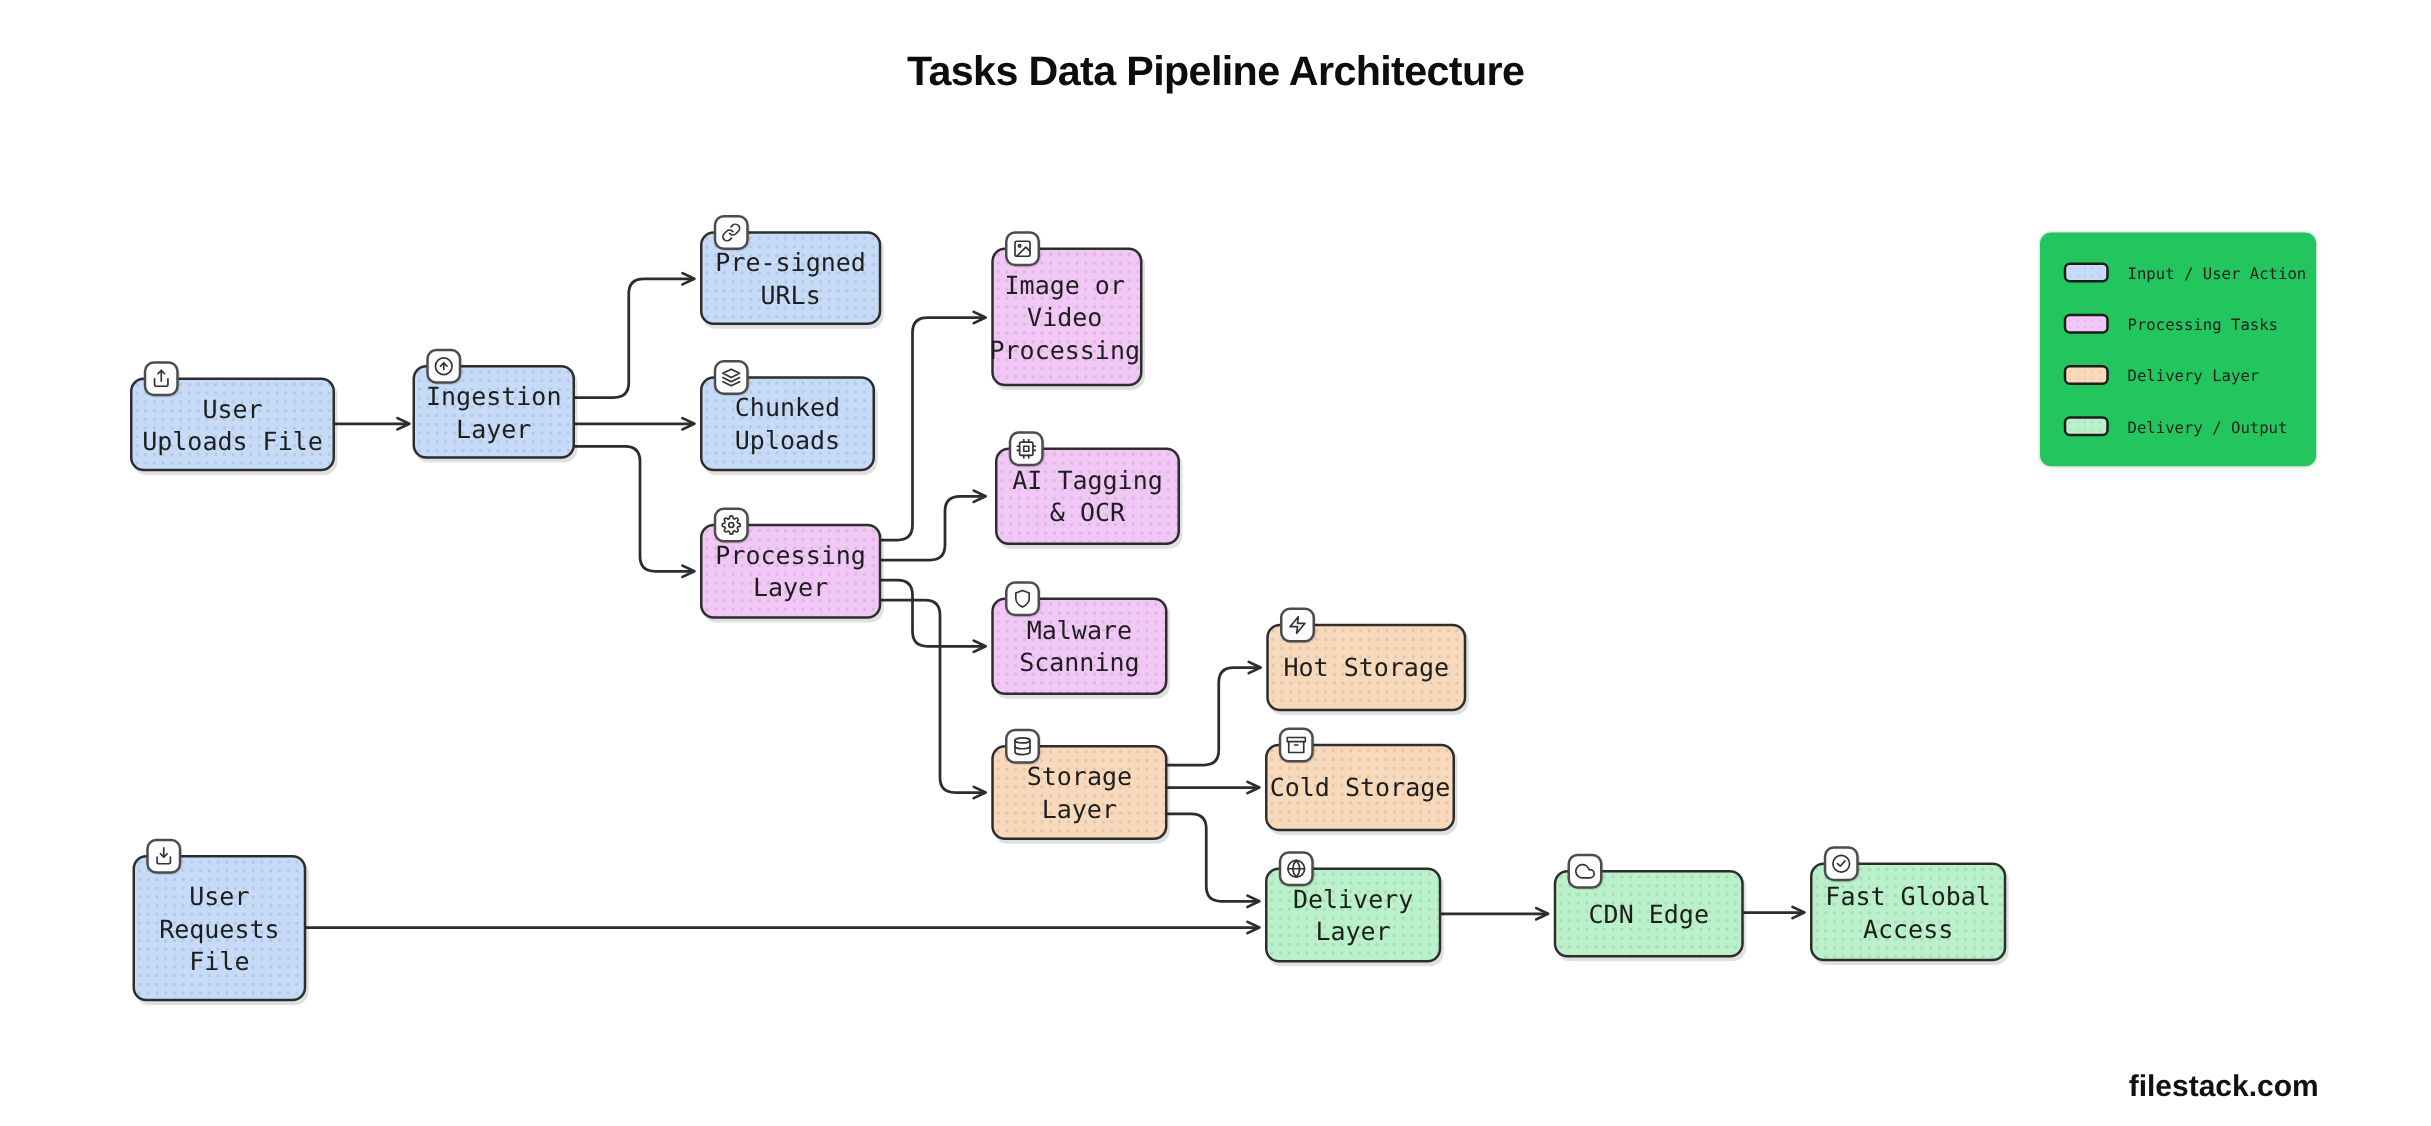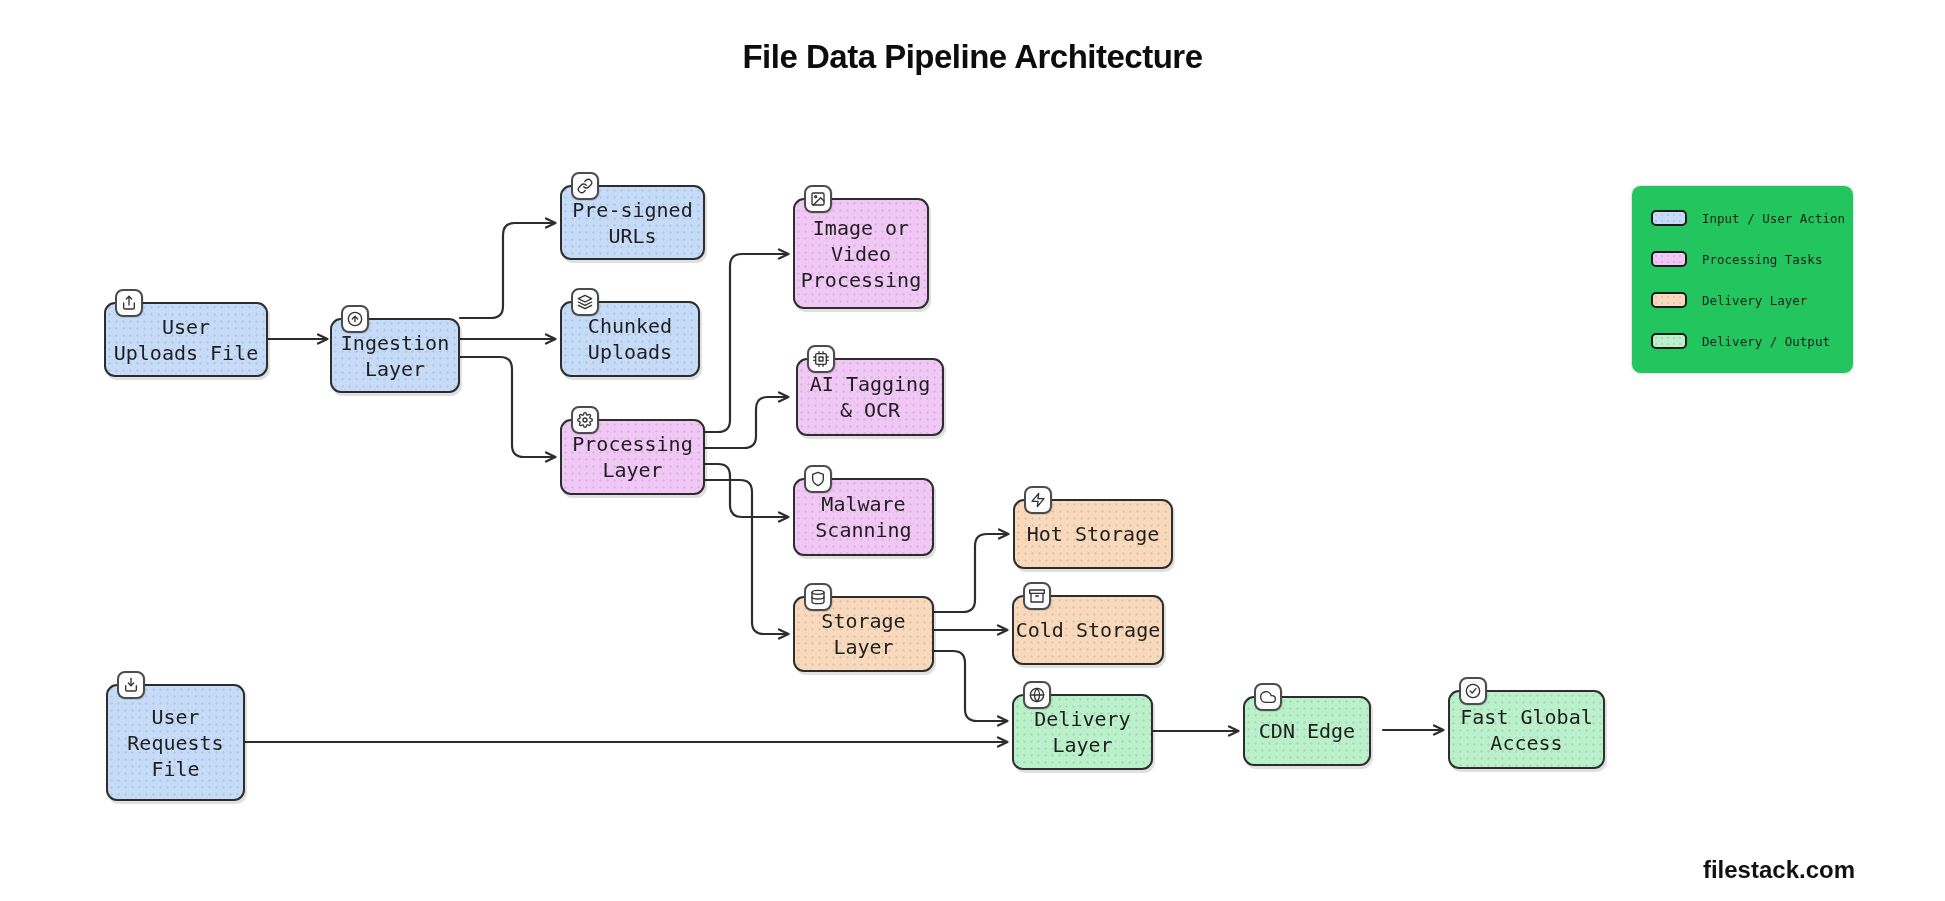--- a/index.html
+++ b/index.html
@@ -45,21 +45,21 @@
     width:36px;height:16px;box-sizing:border-box;border:2px solid #1c1c1c;border-radius:5px;
     background-image:radial-gradient(rgba(40,40,40,0.10) 0.9px, transparent 1px);
     background-size:6px 6px;flex:0 0 auto;
   }
   .legend-label{font-size:12.5px;color:#1f1f1f;white-space:nowrap;}
 </style>
 </head>
 <body>
 
 <div id="canvas">
-  <div class="title">File Data Pipeline Architecture</div>
+  <div class="title">Tasks Data Pipeline Architecture</div>
 
   <svg id="edge-layer" width="1945" height="901" viewBox="0 0 1945 901">
     <defs>
       <marker id="arrowhead" markerUnits="userSpaceOnUse" markerWidth="14" markerHeight="14" viewBox="0 0 14 14" refX="10" refY="7" orient="auto">
         <path d="M2 2.5 L11.5 7 L2 11.5" fill="none" stroke="#2d2d2d" stroke-width="2.2" stroke-linecap="round" stroke-linejoin="round"></path>
       </marker>
     </defs>
     <g id="edges" fill="none" stroke="#2d2d2d" stroke-width="2.2" stroke-linecap="round">
         <path d="M268 339 H326" marker-end="url(#arrowhead)" stroke="#2d2d2d"></path>
         <path d="M460 318 H491 Q503 318 503 306 V235 Q503 223 515 223 H554" marker-end="url(#arrowhead)" stroke="#2d2d2d"></path>
@@ -82,21 +82,21 @@
       <div class="node" style="left: 104px; top: 302px; width: 164px; height: 75px; background-color: rgb(198, 219, 248);">
         <span class="badge">
           <svg viewBox="0 0 24 24">
             <path d="M4 12v7a2 2 0 0 0 2 2h12a2 2 0 0 0 2-2v-7"></path>
             <polyline points="16 6 12 2 8 6"></polyline>
             <line x1="12" y1="2" x2="12" y2="15"></line>
           </svg>
         </span>
         <span class="label">User<br>Uploads File</span>
       </div>
-      <div class="node" style="left: 330px; top: 318px; width: 130px; height: 75px; background-color: rgb(198, 219, 248);">
+      <div class="node" style="left: 330px; top: 292px; width: 130px; height: 75px; background-color: rgb(198, 219, 248);">
         <span class="badge">
           <svg viewBox="0 0 24 24">
             <circle cx="12" cy="12" r="10"></circle>
             <polyline points="16 12 12 8 8 12"></polyline>
             <line x1="12" y1="16" x2="12" y2="8"></line>
           </svg>
         </span>
         <span class="label">Ingestion<br>Layer</span>
       </div>
       <div class="node" style="left: 560px; top: 185px; width: 145px; height: 75px; background-color: rgb(198, 219, 248);">
@@ -120,21 +120,21 @@
       </div>
       <div class="node" style="left: 560px; top: 419px; width: 145px; height: 76px; background-color: rgb(241, 199, 246);">
         <span class="badge">
           <svg viewBox="0 0 24 24">
             <circle cx="12" cy="12" r="3"></circle>
             <path d="M19.4 15a1.65 1.65 0 0 0 .33 1.82l.06.06a2 2 0 0 1 0 2.83 2 2 0 0 1-2.83 0l-.06-.06a1.65 1.65 0 0 0-1.82-.33 1.65 1.65 0 0 0-1 1.51V21a2 2 0 0 1-2 2 2 2 0 0 1-2-2v-.09A1.65 1.65 0 0 0 9 19.4a1.65 1.65 0 0 0-1.82.33l-.06.06a2 2 0 0 1-2.83 0 2 2 0 0 1 0-2.83l.06-.06a1.65 1.65 0 0 0 .33-1.82 1.65 1.65 0 0 0-1.51-1H3a2 2 0 0 1-2-2 2 2 0 0 1 2-2h.09A1.65 1.65 0 0 0 4.6 9a1.65 1.65 0 0 0-.33-1.82l-.06-.06a2 2 0 0 1 0-2.83 2 2 0 0 1 2.83 0l.06.06a1.65 1.65 0 0 0 1.82.33H9a1.65 1.65 0 0 0 1-1.51V3a2 2 0 0 1 2-2 2 2 0 0 1 2 2v.09a1.65 1.65 0 0 0 1 1.51 1.65 1.65 0 0 0 1.82-.33l.06-.06a2 2 0 0 1 2.83 0 2 2 0 0 1 0 2.83l-.06.06a1.65 1.65 0 0 0-.33 1.82V9a1.65 1.65 0 0 0 1.51 1H21a2 2 0 0 1 2 2 2 2 0 0 1-2 2h-.09a1.65 1.65 0 0 0-1.51 1z"></path>
           </svg>
         </span>
         <span class="label">Processing<br>Layer</span>
       </div>
-      <div class="node" style="left: 793px; top: 198px; width: 136px; height: 111px; background-color: rgb(241, 199, 246);">
+      <div class="node" style="left: 793px; top: 198px; width: 121px; height: 111px; background-color: rgb(241, 199, 246); justify-content: flex-end;">
         <span class="badge">
           <svg viewBox="0 0 24 24">
             <rect x="3" y="3" width="18" height="18" rx="2"></rect>
             <circle cx="8.5" cy="8.5" r="1.5"></circle>
             <polyline points="21 15 16 10 5 21"></polyline>
           </svg>
         </span>
         <span class="label">Image or<br>Video<br>Processing</span>
       </div>
       <div class="node" style="left: 796px; top: 358px; width: 148px; height: 78px; background-color: rgb(241, 199, 246);">
@@ -193,21 +193,21 @@
       <div class="node" style="left: 1012px; top: 694px; width: 141px; height: 76px; background-color: rgb(186, 241, 202);">
         <span class="badge">
           <svg viewBox="0 0 24 24">
             <circle cx="12" cy="12" r="10"></circle>
             <line x1="2" y1="12" x2="22" y2="12"></line>
             <path d="M12 2a15.3 15.3 0 0 1 4 10 15.3 15.3 0 0 1-4 10 15.3 15.3 0 0 1-4-10 15.3 15.3 0 0 1 4-10z"></path>
           </svg>
         </span>
         <span class="label">Delivery<br>Layer</span>
       </div>
-      <div class="node" style="left: 1243px; top: 696px; width: 128px; height: 70px; background-color: rgb(186, 241, 202);">
+      <div class="node" style="left: 1243px; top: 696px; width: 152px; height: 70px; background-color: rgb(186, 241, 202);">
         <span class="badge">
           <svg viewBox="0 0 24 24">
             <path d="M18 10h-1.26A8 8 0 1 0 9 20h9a5 5 0 0 0 0-10z"></path>
           </svg>
         </span>
         <span class="label">CDN Edge</span>
       </div>
       <div class="node" style="left: 1448px; top: 690px; width: 157px; height: 79px; background-color: rgb(186, 241, 202);">
         <span class="badge">
           <svg viewBox="0 0 24 24">

